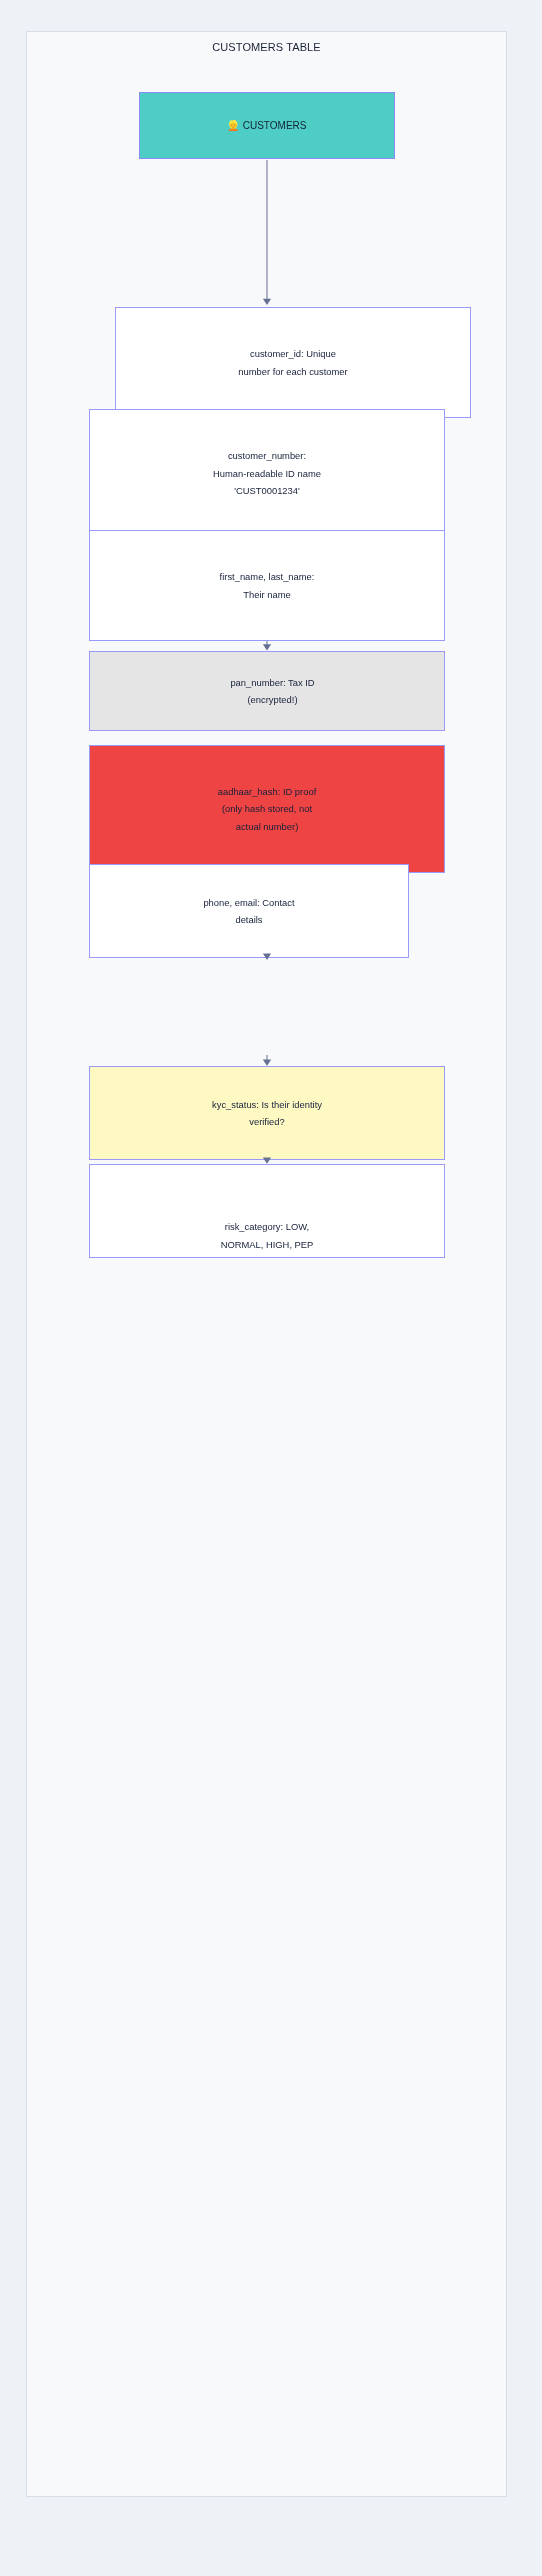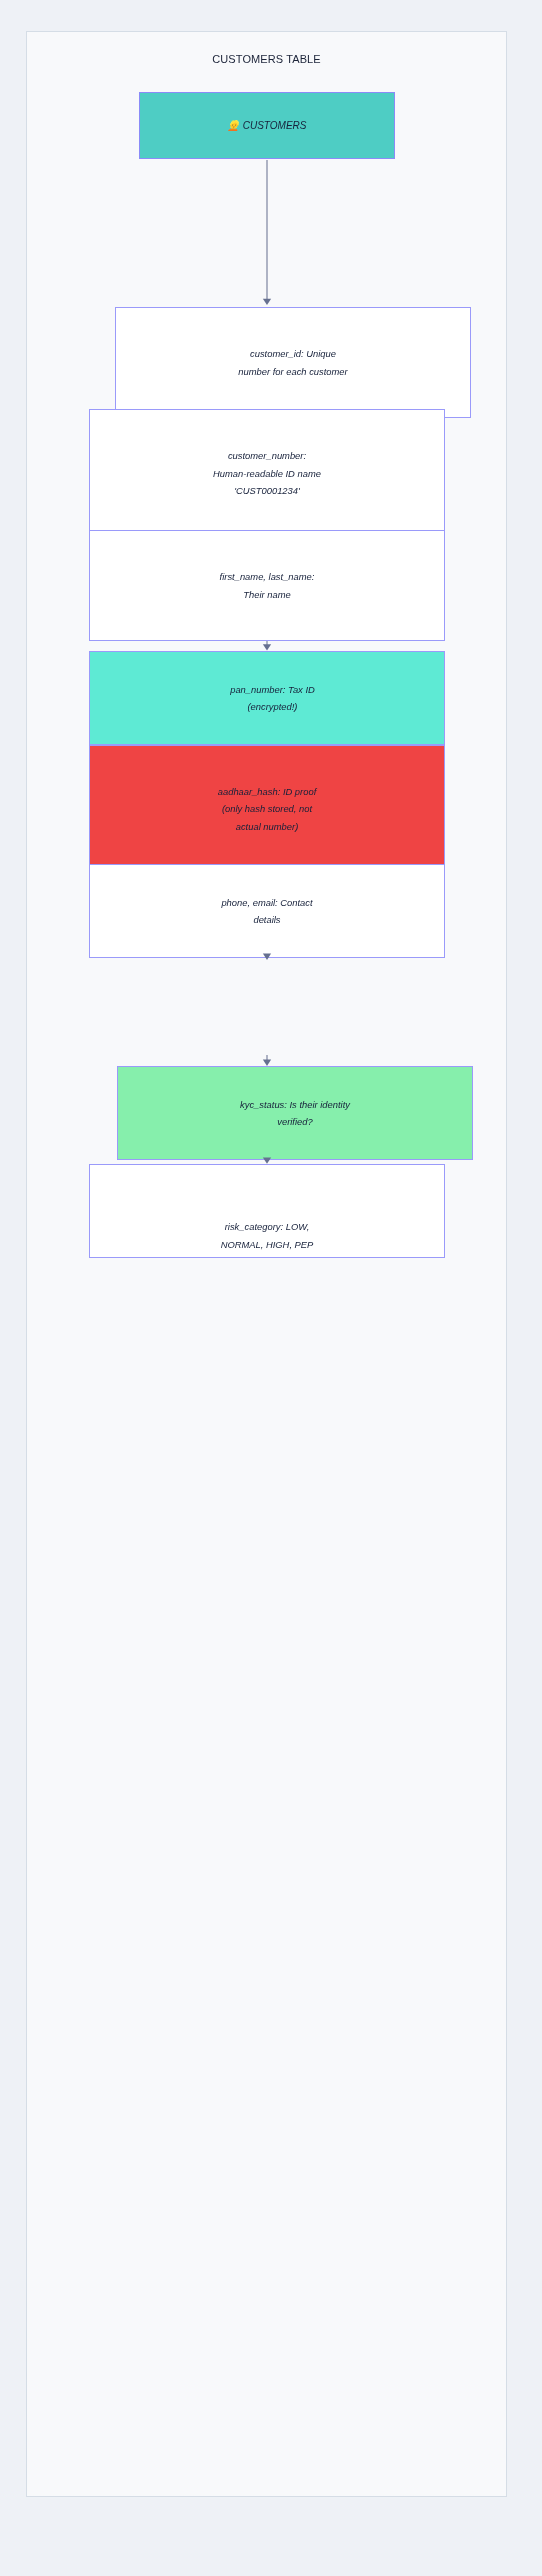--- a/index.html
+++ b/index.html
@@ -36,21 +36,20 @@
     left: 0;
     top: 8.4px;
     width: 100%;
     text-align: center;
     font-size: 11px;
     line-height: 14px;
     letter-spacing: 0.1px;
     color: #1b2338;
     font-weight: 400;
     white-space: nowrap;
-    margin-top: 12px;
   }
 
   
   #flow {
     position: absolute;
     left: 0;
     top: 0;
     width: 481px;
     height: 2466px;
   }
@@ -66,21 +65,20 @@
     background: #ffffff;
     color: #16203a;
     font-size: 9.4px;
     line-height: 17.4px;
     padding: 3.9px 9px;
   }
 
   .node .node-label {
     display: block;
     white-space: pre-line;
-    font-style: italic;
   }
 
   .node.root {
     background: #4ecdc4;
     border: 1.3px solid #8b8bf8;
     font-size: 10px;
     line-height: 14px;
   }
 
   .node.root .node-label {
@@ -144,58 +142,58 @@
         <div class="node" style="left: 62px; top: 498px; width: 356px; height: 111px; background: rgb(255, 255, 255); border-color: rgb(154, 154, 250); color: rgb(22, 32, 58);">
           <span class="node-label">first_name, last_name:
 Their name</span>
         </div>
         <div class="connector" style="left: 233px; top: 609px; height: 9.7px;">
           <svg width="14" height="9.7" viewBox="0 0 22 15">
             <line class="edge-line" x1="11" y1="0" x2="11" y2="6"></line>
             <polygon class="edge-head" points="4.5,5 17.5,5 11,15"></polygon>
           </svg>
         </div>
-        <div class="node" style="left: 62px; top: 619px; width: 356px; height: 94px; background: #5eead4; border-color: rgb(154, 154, 250); color: rgb(22, 32, 58); padding-left: 20px;">
+        <div class="node" style="left: 62px; top: 619px; width: 356px; height: 80px; background: #e5e5e5; border-color: rgb(154, 154, 250); color: rgb(22, 32, 58); padding-left: 20px;">
           <span class="node-label">pan_number: Tax ID
 (encrypted!)</span>
         </div>
         <div class="connector" style="left: 233px; top: 713px; height: 0px;">
           <svg width="14" height="0" viewBox="0 0 22 0">
             <line class="edge-line" x1="11" y1="0" x2="11" y2="-9"></line>
             <polygon class="edge-head" points="4.5,-10 17.5,-10 11,0"></polygon>
           </svg>
         </div>
         <div class="node" style="left: 62px; top: 713px; width: 356px; height: 128px; background: #ef4444; border-color: rgb(154, 154, 250); color: rgb(22, 32, 58);">
           <span class="node-label">aadhaar_hash: ID proof
 (only hash stored, not
 actual number)</span>
         </div>
         <div class="connector" style="left: 233px; top: 841px;">
           <svg width="14" height="-14" viewBox="0 0 22 -14">
             <line class="edge-line" x1="11" y1="0" x2="11" y2="-23"></line>
             <polygon class="edge-head" points="4.5,-24 17.5,-24 11,-14"></polygon>
           </svg>
         </div>
-        <div class="node" style="left: 62px; top: 832px; width: 356px; height: 94px; background: rgb(255, 255, 255); border-color: rgb(154, 154, 250); color: rgb(22, 32, 58);">
+        <div class="node" style="left: 62px; top: 832px; width: 320px; height: 94px; background: rgb(255, 255, 255); border-color: rgb(154, 154, 250); color: rgb(22, 32, 58);">
           <span class="node-label">phone, email: Contact
 details</span>
         </div>
         <div class="connector" style="left: 233px; top: 926px; height: 1.9px;">
           <svg width="14" height="1.9" viewBox="0 0 22 3">
             <line class="edge-line" x1="11" y1="0" x2="11" y2="-6"></line>
             <polygon class="edge-head" points="4.5,-7 17.5,-7 11,3"></polygon>
           </svg>
         </div>
         <div class="connector" style="left: 233px; top: 1023px; height: 11px;">
           <svg width="14" height="11" viewBox="0 0 22 17">
             <line class="edge-line" x1="11" y1="0" x2="11" y2="8"></line>
             <polygon class="edge-head" points="4.5,7 17.5,7 11,17"></polygon>
           </svg>
         </div>
-        <div class="node" style="left: 62px; top: 1034px; width: 356px; height: 94px; background: #86efac; border-color: rgb(154, 154, 250); color: rgb(22, 32, 58); margin-left: 28px;">
+        <div class="node" style="left: 62px; top: 1034px; width: 356px; height: 94px; background: #fef9c3; border-color: rgb(154, 154, 250); color: rgb(22, 32, 58);">
           <span class="node-label">kyc_status: Is their identity
 verified?</span>
         </div>
         <div class="connector" style="left: 233px; top: 1128px; height: 3.9px;">
           <svg width="14" height="3.9" viewBox="0 0 22 6">
             <line class="edge-line" x1="11" y1="0" x2="11" y2="-3"></line>
             <polygon class="edge-head" points="4.5,-4 17.5,-4 11,6"></polygon>
           </svg>
         </div>
         <div class="node" style="left: 62px; top: 1132px; width: 356px; height: 94px; background: rgb(255, 255, 255); border-color: rgb(154, 154, 250); color: rgb(22, 32, 58); align-items: flex-end;">

